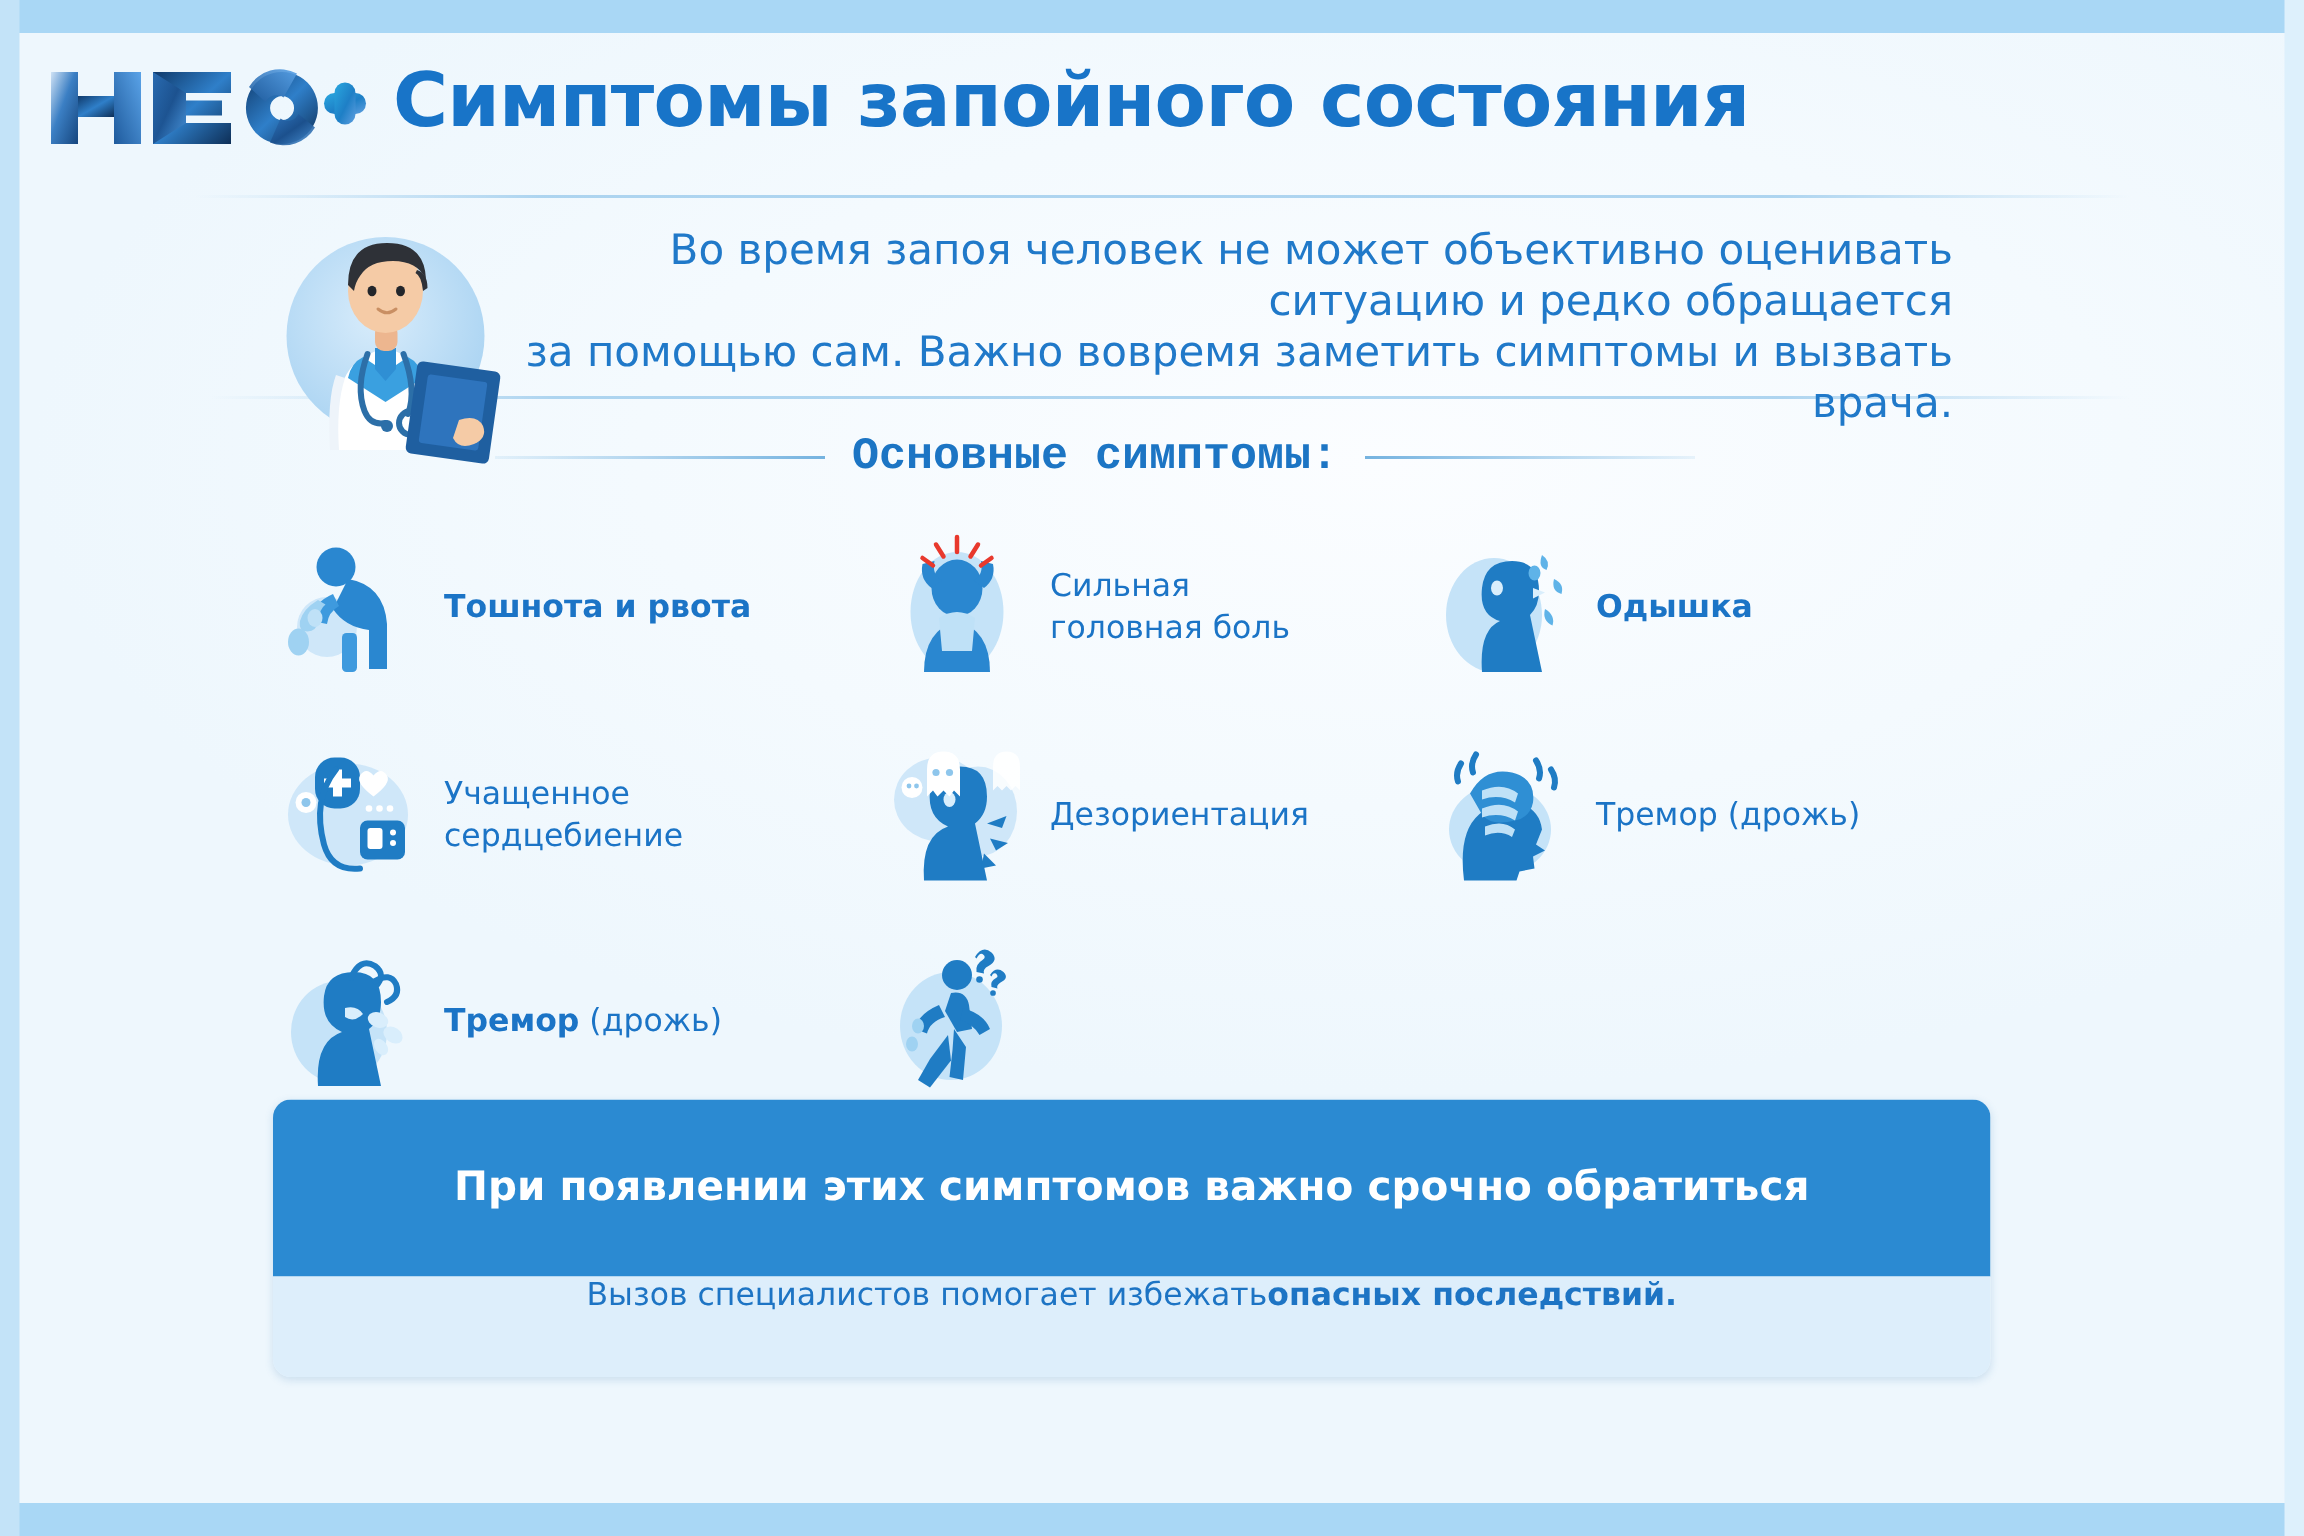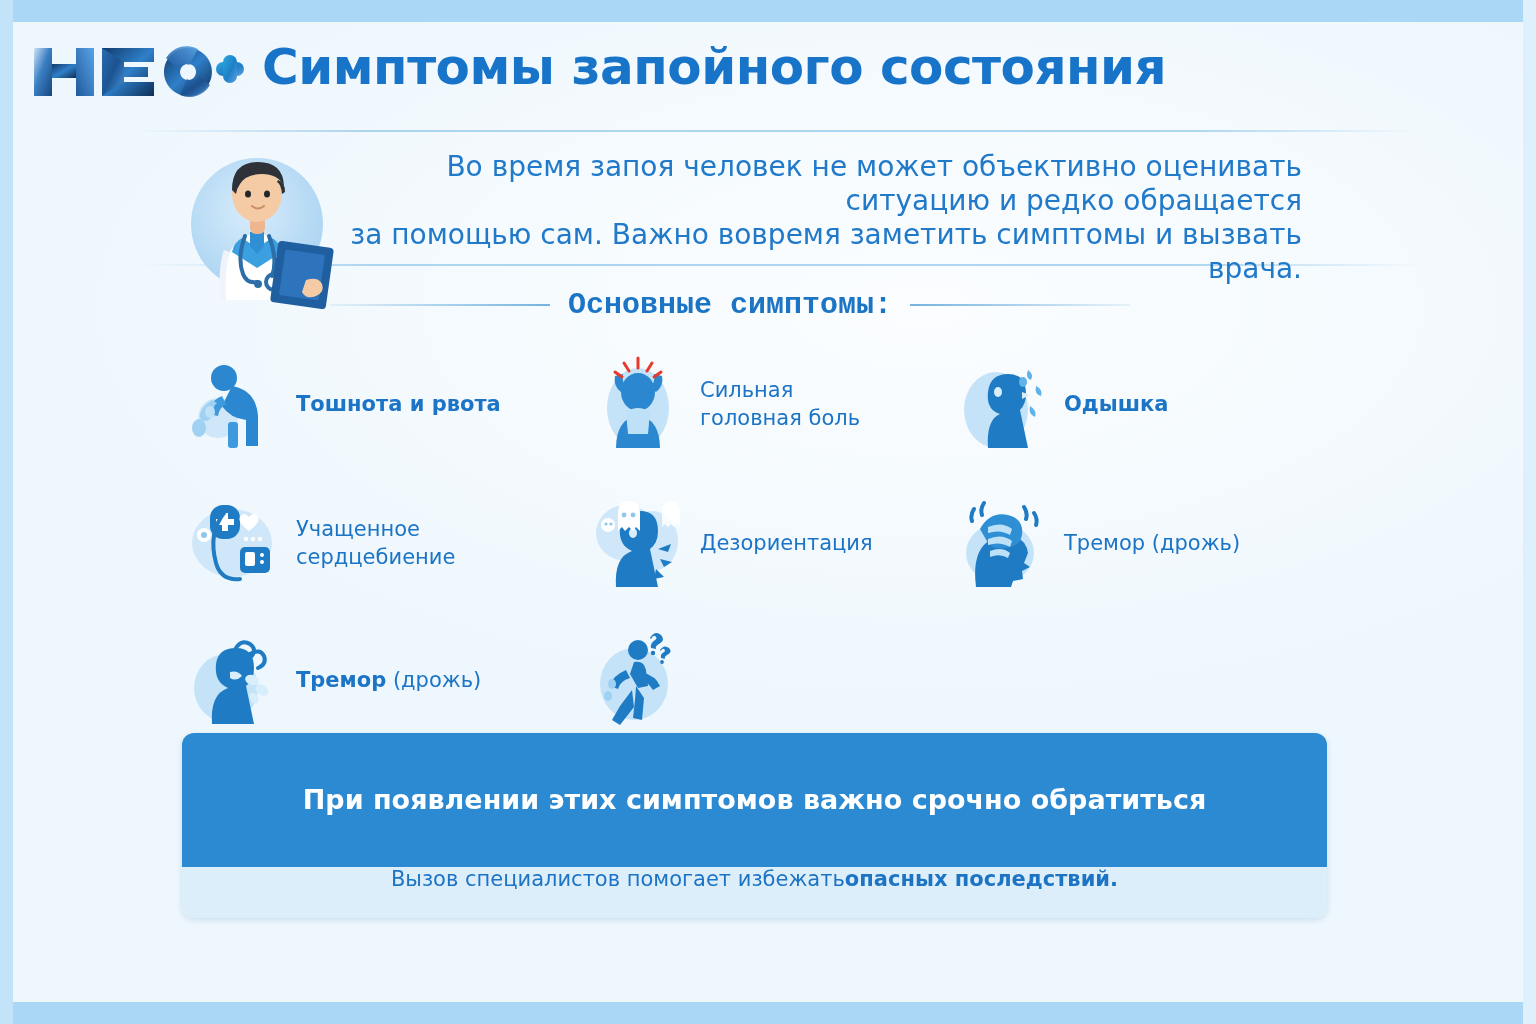--- a/index.html
+++ b/index.html
@@ -128,21 +128,21 @@
   .cell .label .l2 { display: block; }
 
   
   .callout {
     position: absolute; left: 182px; top: 733px; width: 1145px; height: 185px;
     border-radius: 12px;
     overflow: hidden;
     box-shadow: 0 2px 6px rgba(40,110,170,0.18);
   }
   .callout .top {
-    height: 134px;
+    height: 118px;
     background: #2b8ad2;
     display: flex; flex-direction: column; align-items: center; justify-content: center;
     color: #ffffff;
     font-weight: 700;
     font-size: 27px;
     line-height: 42px;
     font-family: "DejaVu Sans", sans-serif;
     text-align: center;
   }
   .callout .bottom {

